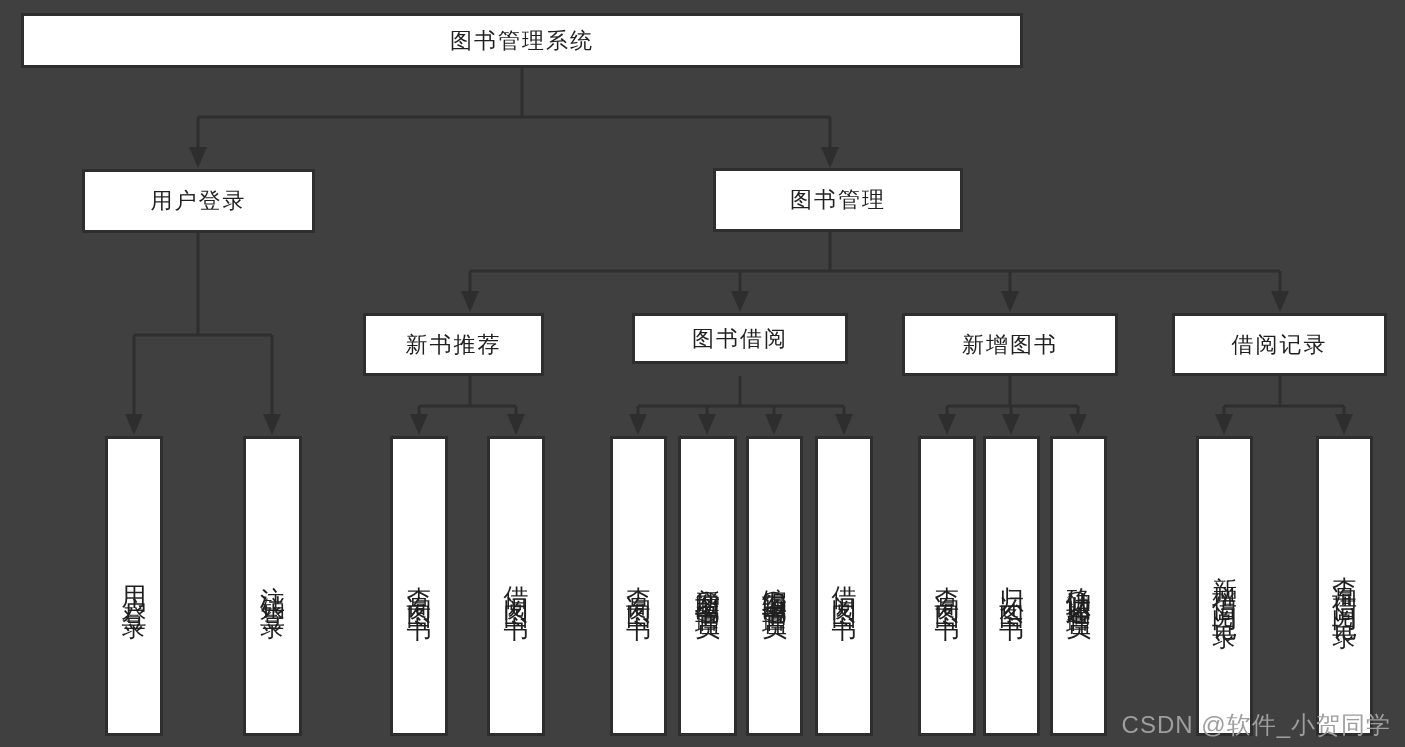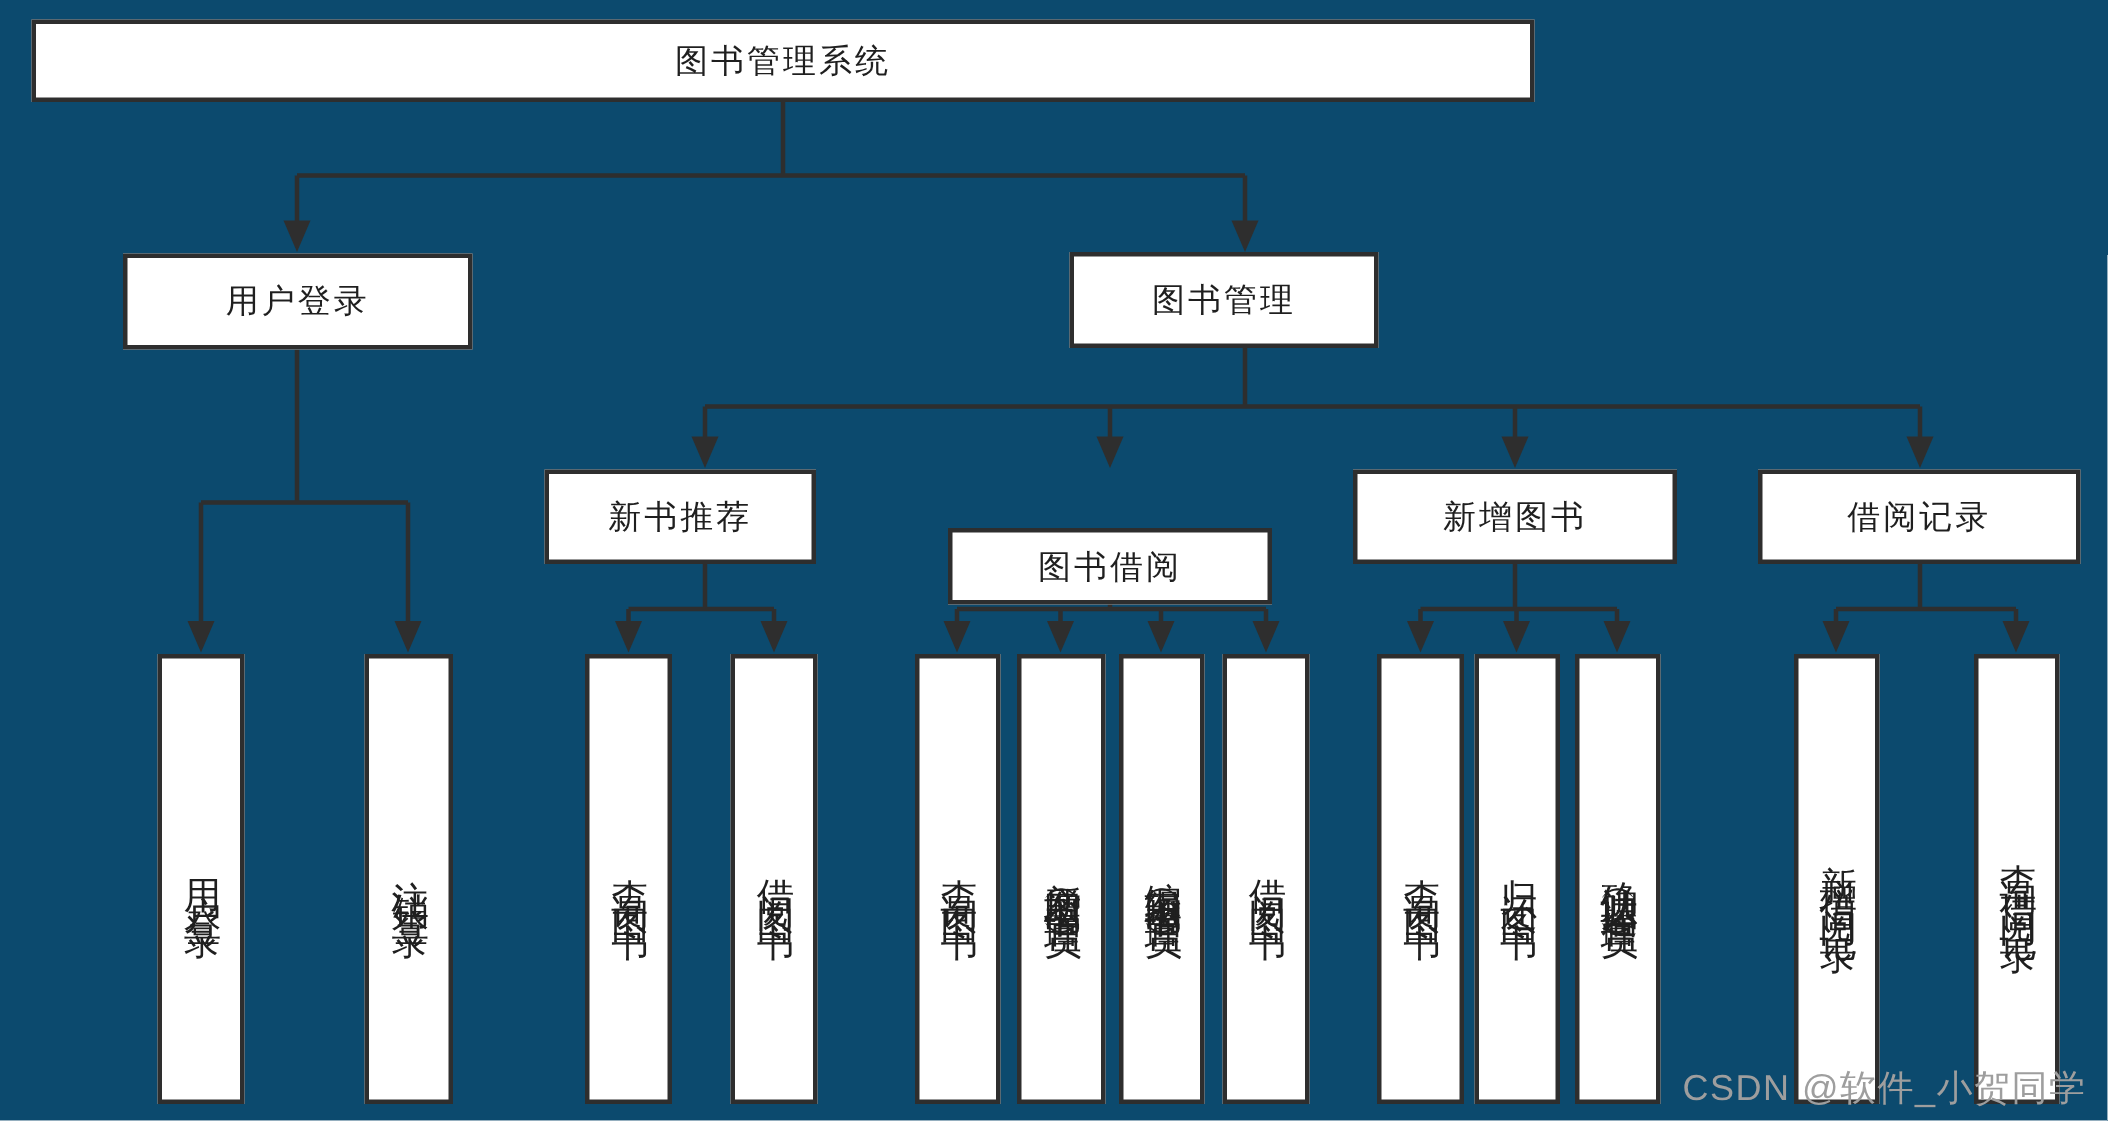--- a/index.html
+++ b/index.html
@@ -1,20 +1,20 @@
 <!DOCTYPE html>
 <html><head>
 <meta charset="utf-8">
 <style>
   html, body { margin: 0; padding: 0; background: #ffffff; }
   .stage {
     position: relative;
     width: 1405px;
     height: 747px;
-    background: #0c4a6e;
+    background: #404040;
     font-family: "Liberation Sans", "DejaVu Sans", sans-serif;
     color: #1f1f1f;
     overflow: hidden;
   }
   svg.connectors {
     position: absolute;
     left: 0; top: 0;
     width: 1405px; height: 747px;
     pointer-events: none;
   }
@@ -104,28 +104,28 @@
     </g>
   </svg>
 
   <div class="box" style="left:21px; top:13px; width:1002px; height:55px;">
     <span class="hlabel">图书管理系统</span>
   </div>
 
   <div class="box" style="left:82px; top:169px; width:233px; height:64px;">
     <span class="hlabel">用户登录</span>
   </div>
-  <div class="box" style="left:713px; top:168px; width:206px; height:64px;">
+  <div class="box" style="left:713px; top:168px; width:250px; height:64px;">
     <span class="hlabel">图书管理</span>
   </div>
 
   <div class="box" style="left:363px; top:313px; width:181px; height:63px;">
     <span class="hlabel">新书推荐</span>
   </div>
-  <div class="box" style="left:632px; top:313px; width:216px; height:51px;margin-top:39px;">
+  <div class="box" style="left:632px; top:313px; width:216px; height:51px;">
     <span class="hlabel">图书借阅</span>
   </div>
   <div class="box" style="left:902px; top:313px; width:216px; height:63px;">
     <span class="hlabel">新增图书</span>
   </div>
   <div class="box" style="left:1172px; top:313px; width:215px; height:63px;">
     <span class="hlabel">借阅记录</span>
   </div>
 
   <div class="box leaf" style="left:105px; top:436px; width:58px; height:300px;">

